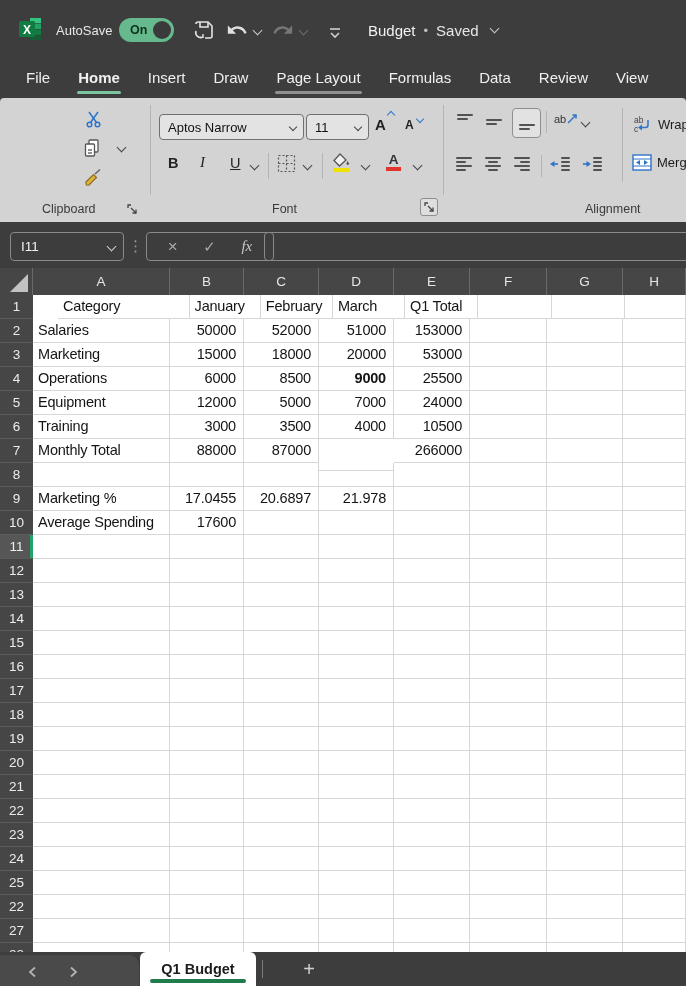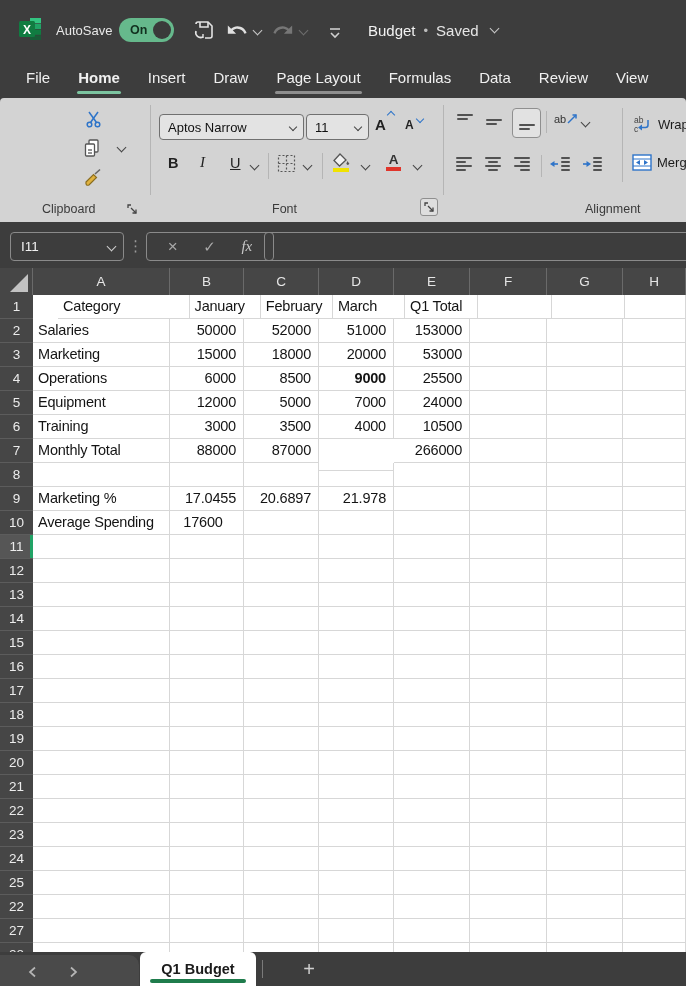--- a/index.html
+++ b/index.html
@@ -514,21 +514,21 @@
         <div class="cell num" style="width: 75px;">20.6897</div>
         <div class="cell num" style="width: 75px;">21.978</div>
         <div class="cell" style="width: 76px;"></div>
         <div class="cell" style="width: 77px;"></div>
         <div class="cell" style="width: 76px;"></div>
         <div class="cell" style="width: 63px;"></div>
       </div>
       <div class="grow">
         <div class="rowh">10</div>
         <div class="cell" style="width: 137px;">Average Spending</div>
-        <div class="cell num" style="width: 74px; text-align: center;">17600</div>
+        <div class="cell num" style="width: 74px;">17600</div>
         <div class="cell" style="width: 75px;"></div>
         <div class="cell" style="width: 75px;"></div>
         <div class="cell" style="width: 76px;"></div>
         <div class="cell" style="width: 77px;"></div>
         <div class="cell" style="width: 76px;"></div>
         <div class="cell" style="width: 63px;"></div>
       </div>
       <div class="grow">
         <div class="rowh sel">11<span class="accent"></span></div>
         <div class="cell" style="width: 137px;"></div>

